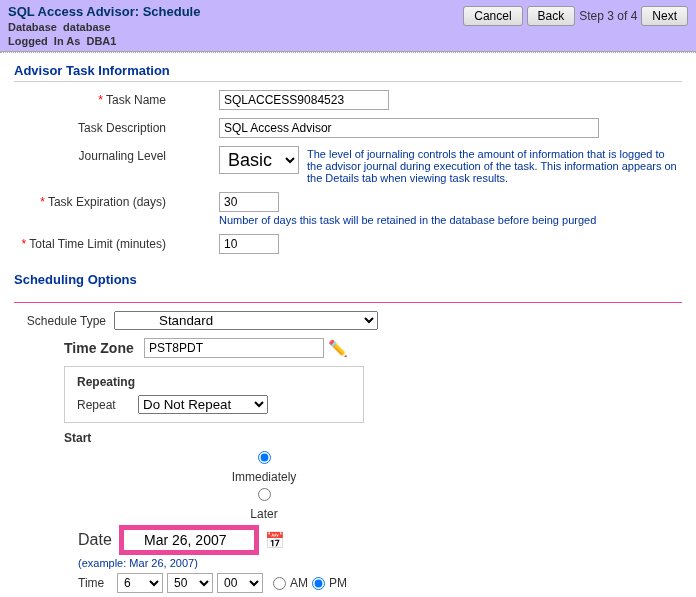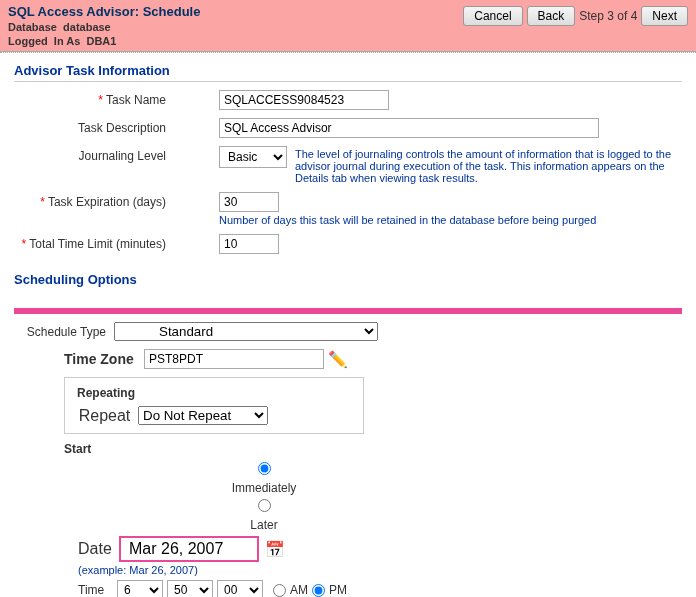--- a/index.html
+++ b/index.html
@@ -7,21 +7,21 @@
       font-family: Arial, Helvetica, sans-serif;
       font-size: 12px;
       color: #333;
       background: #fff;
       width: 696px;
       min-height: 597px;
     }
 
     
     .page-header {
-      background: #fca5a5;
+      background: #c4b5fd;
       border-bottom: 1px solid #aaa;
       padding: 4px 8px;
       display: flex;
       align-items: flex-start;
       justify-content: space-between;
     }
     .page-header-left {}
     .page-header-title {
       font-size: 13px;
       font-weight: bold;
@@ -100,41 +100,41 @@
       padding: 2px 4px;
       font-size: 12px;
       width: 170px;
     }
     .form-value input.wide {
       width: 380px;
     }
     .form-value select {
       border: 1px solid #aaa;
       padding: 2px 4px;
-      font-size: 12px;
+      font-size: 18px;
       background: #fff;
     }
     .hint-text {
       font-size: 11px;
       color: #003399;
       margin-top: 2px;
       max-width: 500px;
     }
 
     
     .sched-section {
       padding: 0 14px 10px 14px;
     }
     .sched-section-title {
       font-size: 13px;
       font-weight: bold;
       color: #003399;
       margin-bottom: 8px;
-      border-bottom: 6px solid #ec4899;
-      padding-bottom: 21px;
+      border-bottom: 1px solid #ec4899;
+      padding-bottom: 15px;
     }
 
     .sched-row {
       display: flex;
       align-items: center;
       margin-bottom: 8px;
     }
     .sched-label {
       width: 100px;
       min-width: 100px;
@@ -184,23 +184,23 @@
       font-weight: bold;
       color: #333;
       margin-bottom: 6px;
     }
     .repeat-row {
       display: flex;
       align-items: center;
       gap: 6px;
     }
     .repeat-label {
-      font-size: 16px;
+      font-size: 12px;
       width: 55px;
-      text-align: center;
+      text-align: left;
     }
 
     
     .start-box {
       margin-left: 50px;
       margin-bottom: 8px;
       width: 400px;
     }
     .start-title {
       font-size: 12px;
@@ -221,23 +221,23 @@
       align-items: center;
       margin-left: 14px;
       margin-bottom: 2px;
       gap: 6px;
     }
     .date-label {
       font-size: 16px;
       width: 35px;
     }
     .date-input {
-      border: 2px solid #ec4899;
-      padding: 2px 8px;
-      font-size: 16px;
+      border: 5px solid #ec4899;
+      padding: 2px 20px;
+      font-size: 14px;
       width: 140px;
     }
     .cal-icon {
       cursor: pointer;
       font-size: 16px;
       color: #336699;
     }
     .date-example {
       font-size: 11px;
       color: #003399;

